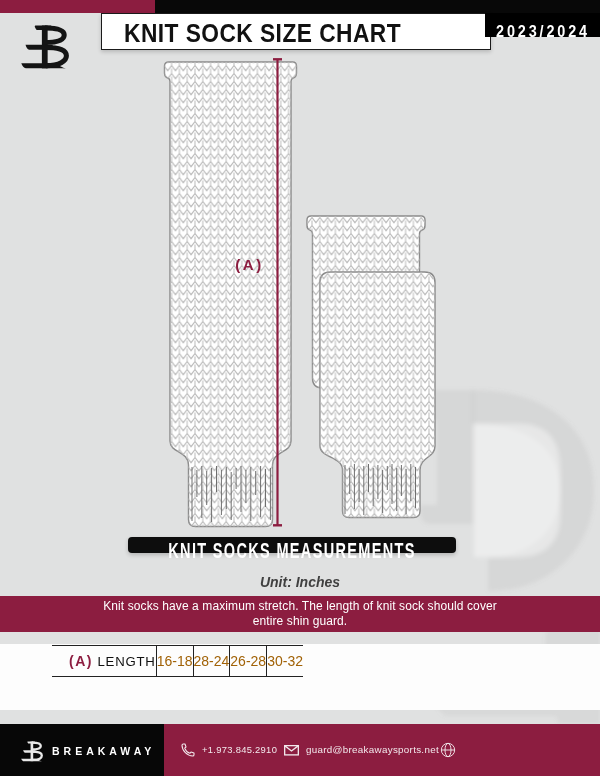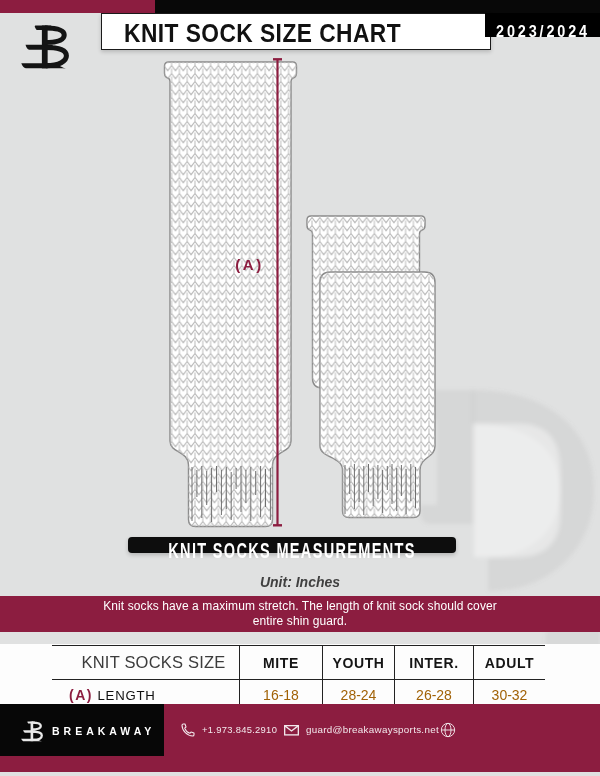--- a/index.html
+++ b/index.html
@@ -26,21 +26,21 @@
   .c0{width:162px;}
   .c1{width:82px;}
   .c2{width:71px;}
   .c3{width:78px;}
   .c4{width:71px;}
   .hd .lbl{font-size:16.5px;letter-spacing:0.2px;color:#3c3c3c;}
   .hd .sz{font-size:14px;font-weight:bold;letter-spacing:0.6px;color:#151515;}
   .vl td{font-size:14px;color:#a16207;}
   .vl .ln{font-size:13.2px;letter-spacing:0.8px;color:#101010;}
   .vl .ln b{color:#8c1d40;font-size:14px;letter-spacing:1.5px;}
-  .footer{position:absolute;left:0;top:704px;width:600px;height:68px;background:#8c1d40;}
+  .footer{position:absolute;left:0;top:724px;width:600px;height:52px;background:#8c1d40;}
   .footer-black{position:absolute;left:0;top:0;width:164px;height:52px;background:#070707;}
   .bway{position:absolute;left:52px;top:21px;color:#fff;font-size:10.5px;font-weight:bold;letter-spacing:4.0px;}
   .ftxt{position:absolute;top:0;height:52px;line-height:52px;color:#f3e9ed;font-size:10px;letter-spacing:0.3px;text-align:center;}
 </style>
 </head>
 <body>
 <div class="page">
 
   <div class="strip"></div>
   <div class="strip-black"></div>
@@ -158,27 +158,20 @@
   <div class="pill">
       <span>KNIT SOCKS MEASUREMENTS</span>
     </div>
   <div class="unit">Unit: Inches</div>
   <div class="band">
       <div>Knit socks have a maximum stretch. The length of knit sock should cover<br>entire shin guard.</div>
     </div>
   <div class="whitepanel"></div>
   <table class="szt">
     <tbody>
-        <tr class="hd">
-      <td class="c0 noborder-l lbl" style="padding-left:25px;text-indent:-9px;">KNIT SOCKS SIZE</td>
-      <td class="c1 sz">MITE</td>
-      <td class="c2 sz">YOUTH</td>
-      <td class="c3 sz">INTER.</td>
-      <td class="c4 noborder-r sz">ADULT</td>
-    </tr>
     <tr class="vl">
       <td class="noborder-l ln" style="text-align:left;padding-left:17px;"><b>(A)</b> LENGTH</td>
       <td>16-18</td>
       <td>28-24</td>
       <td>26-28</td>
       <td class="noborder-r">30-32</td>
     </tr>
   </tbody>
     </table>
 

